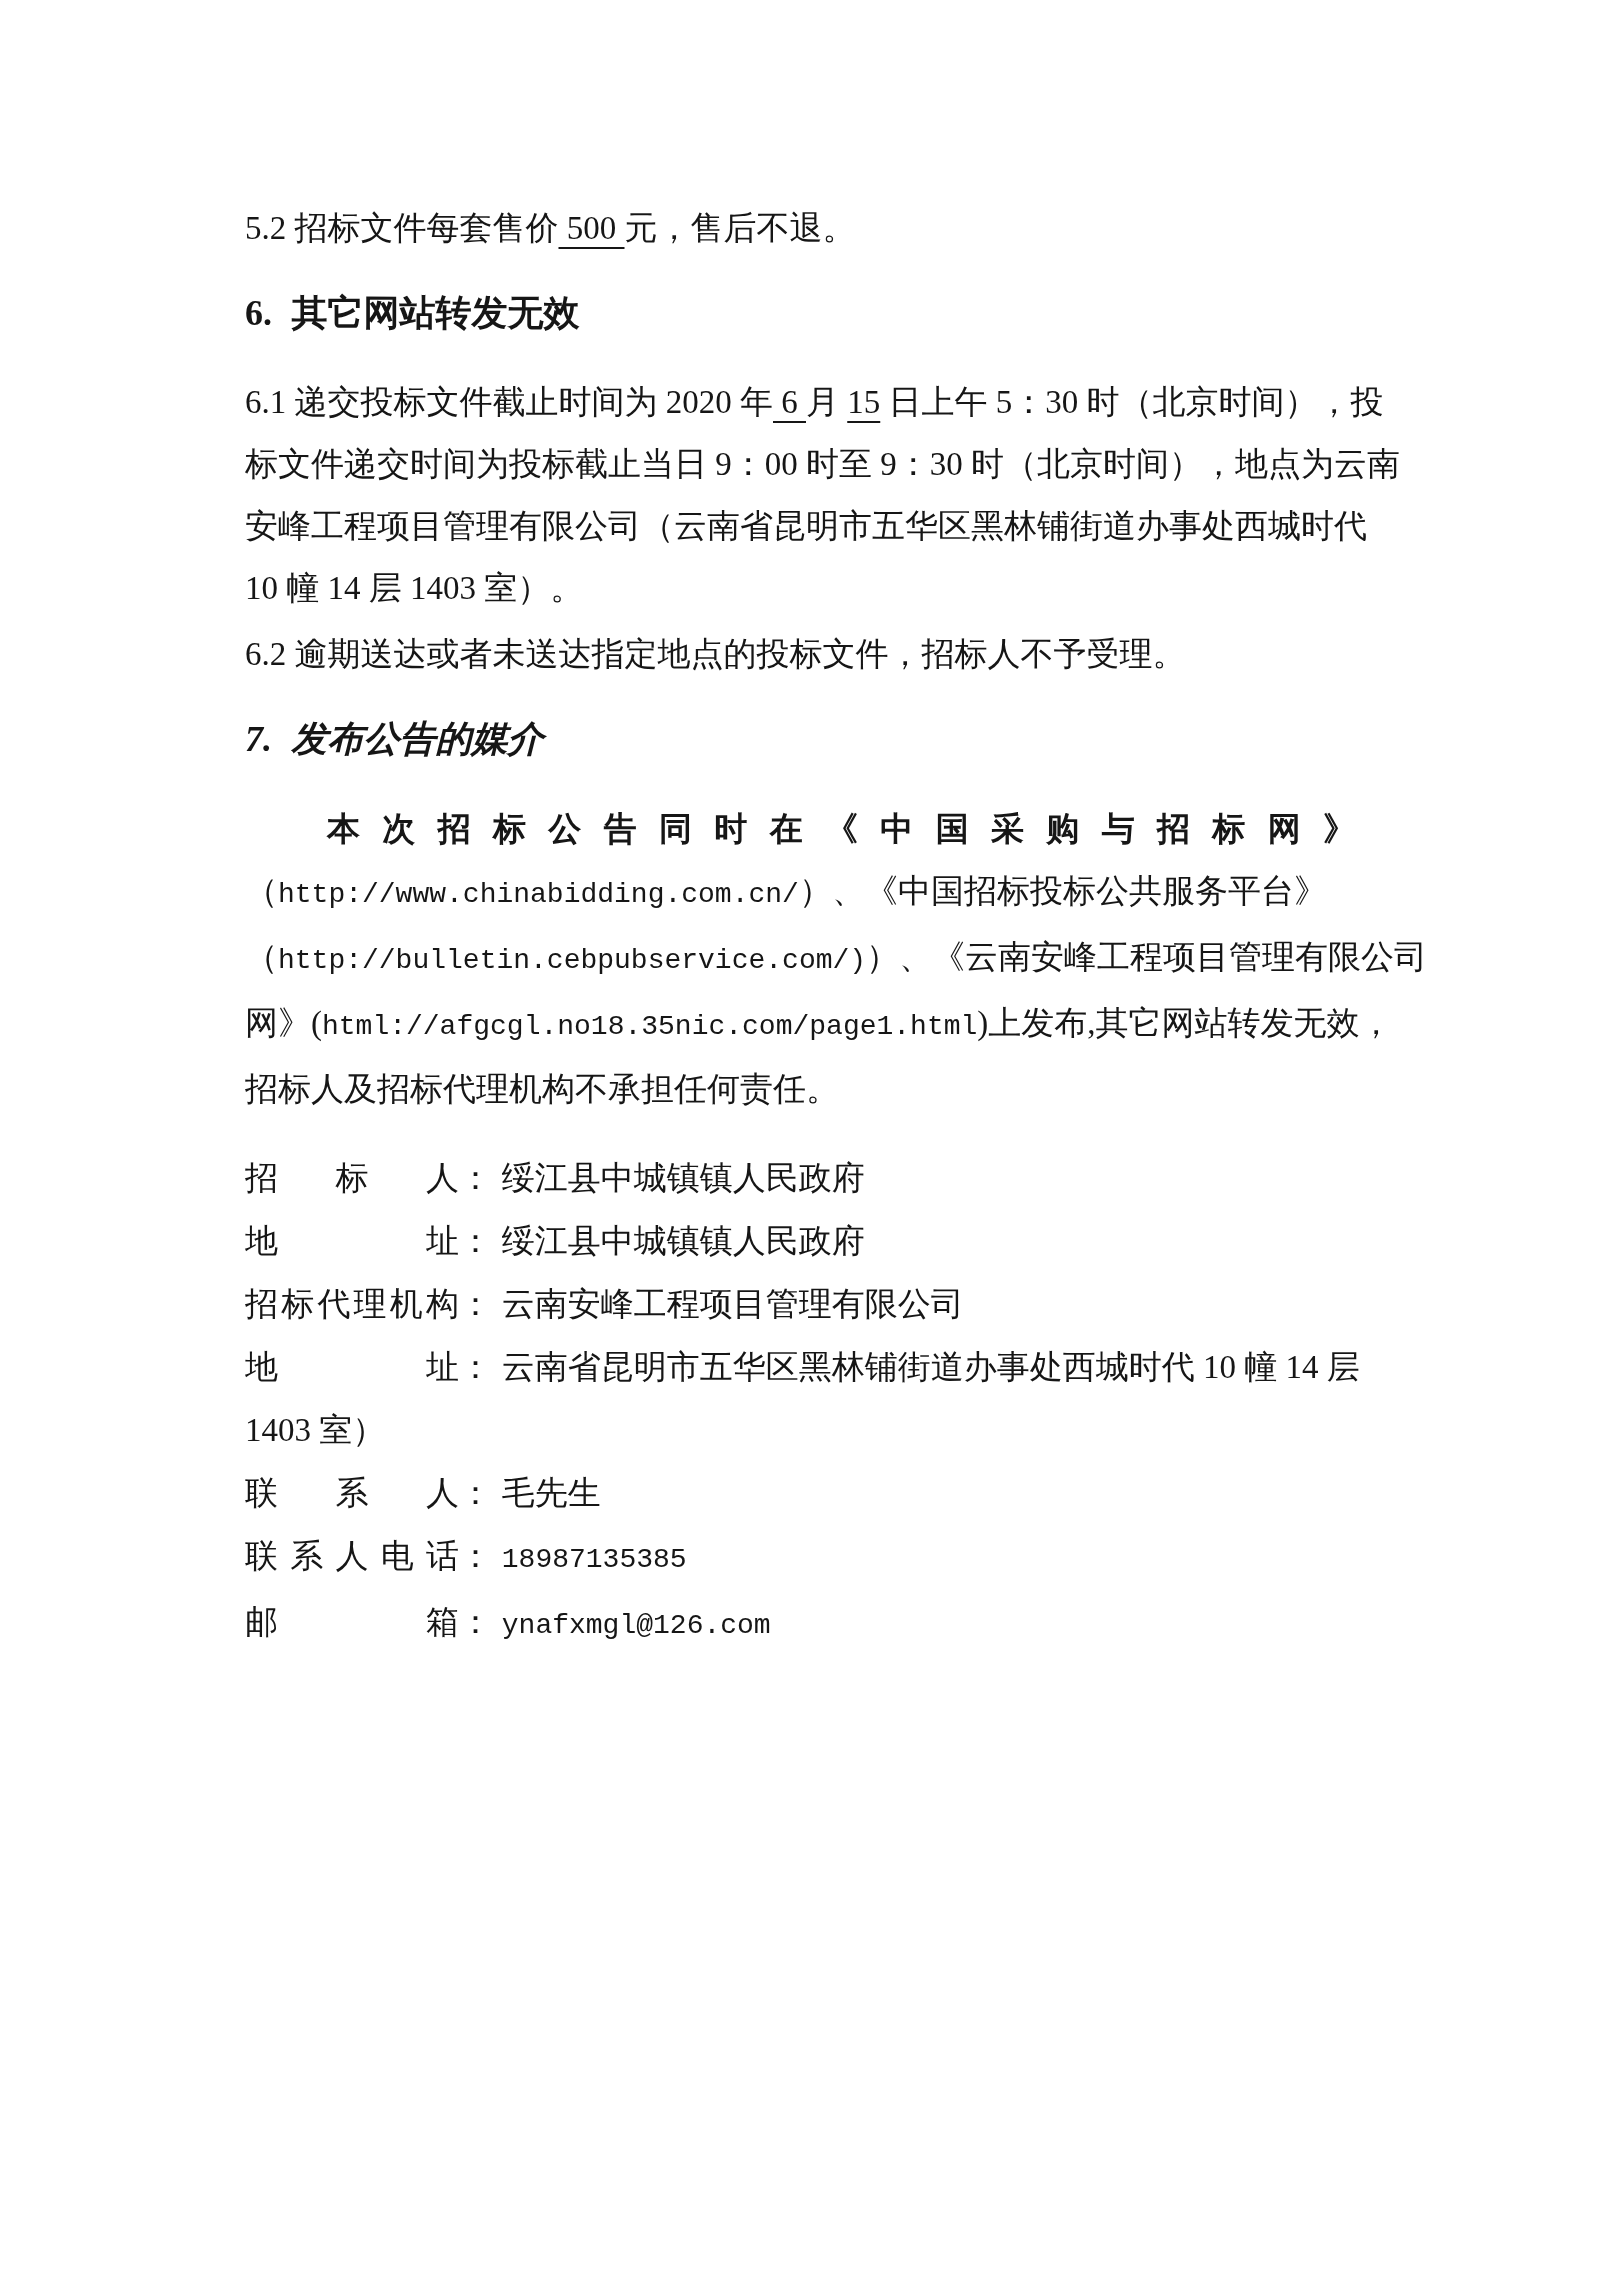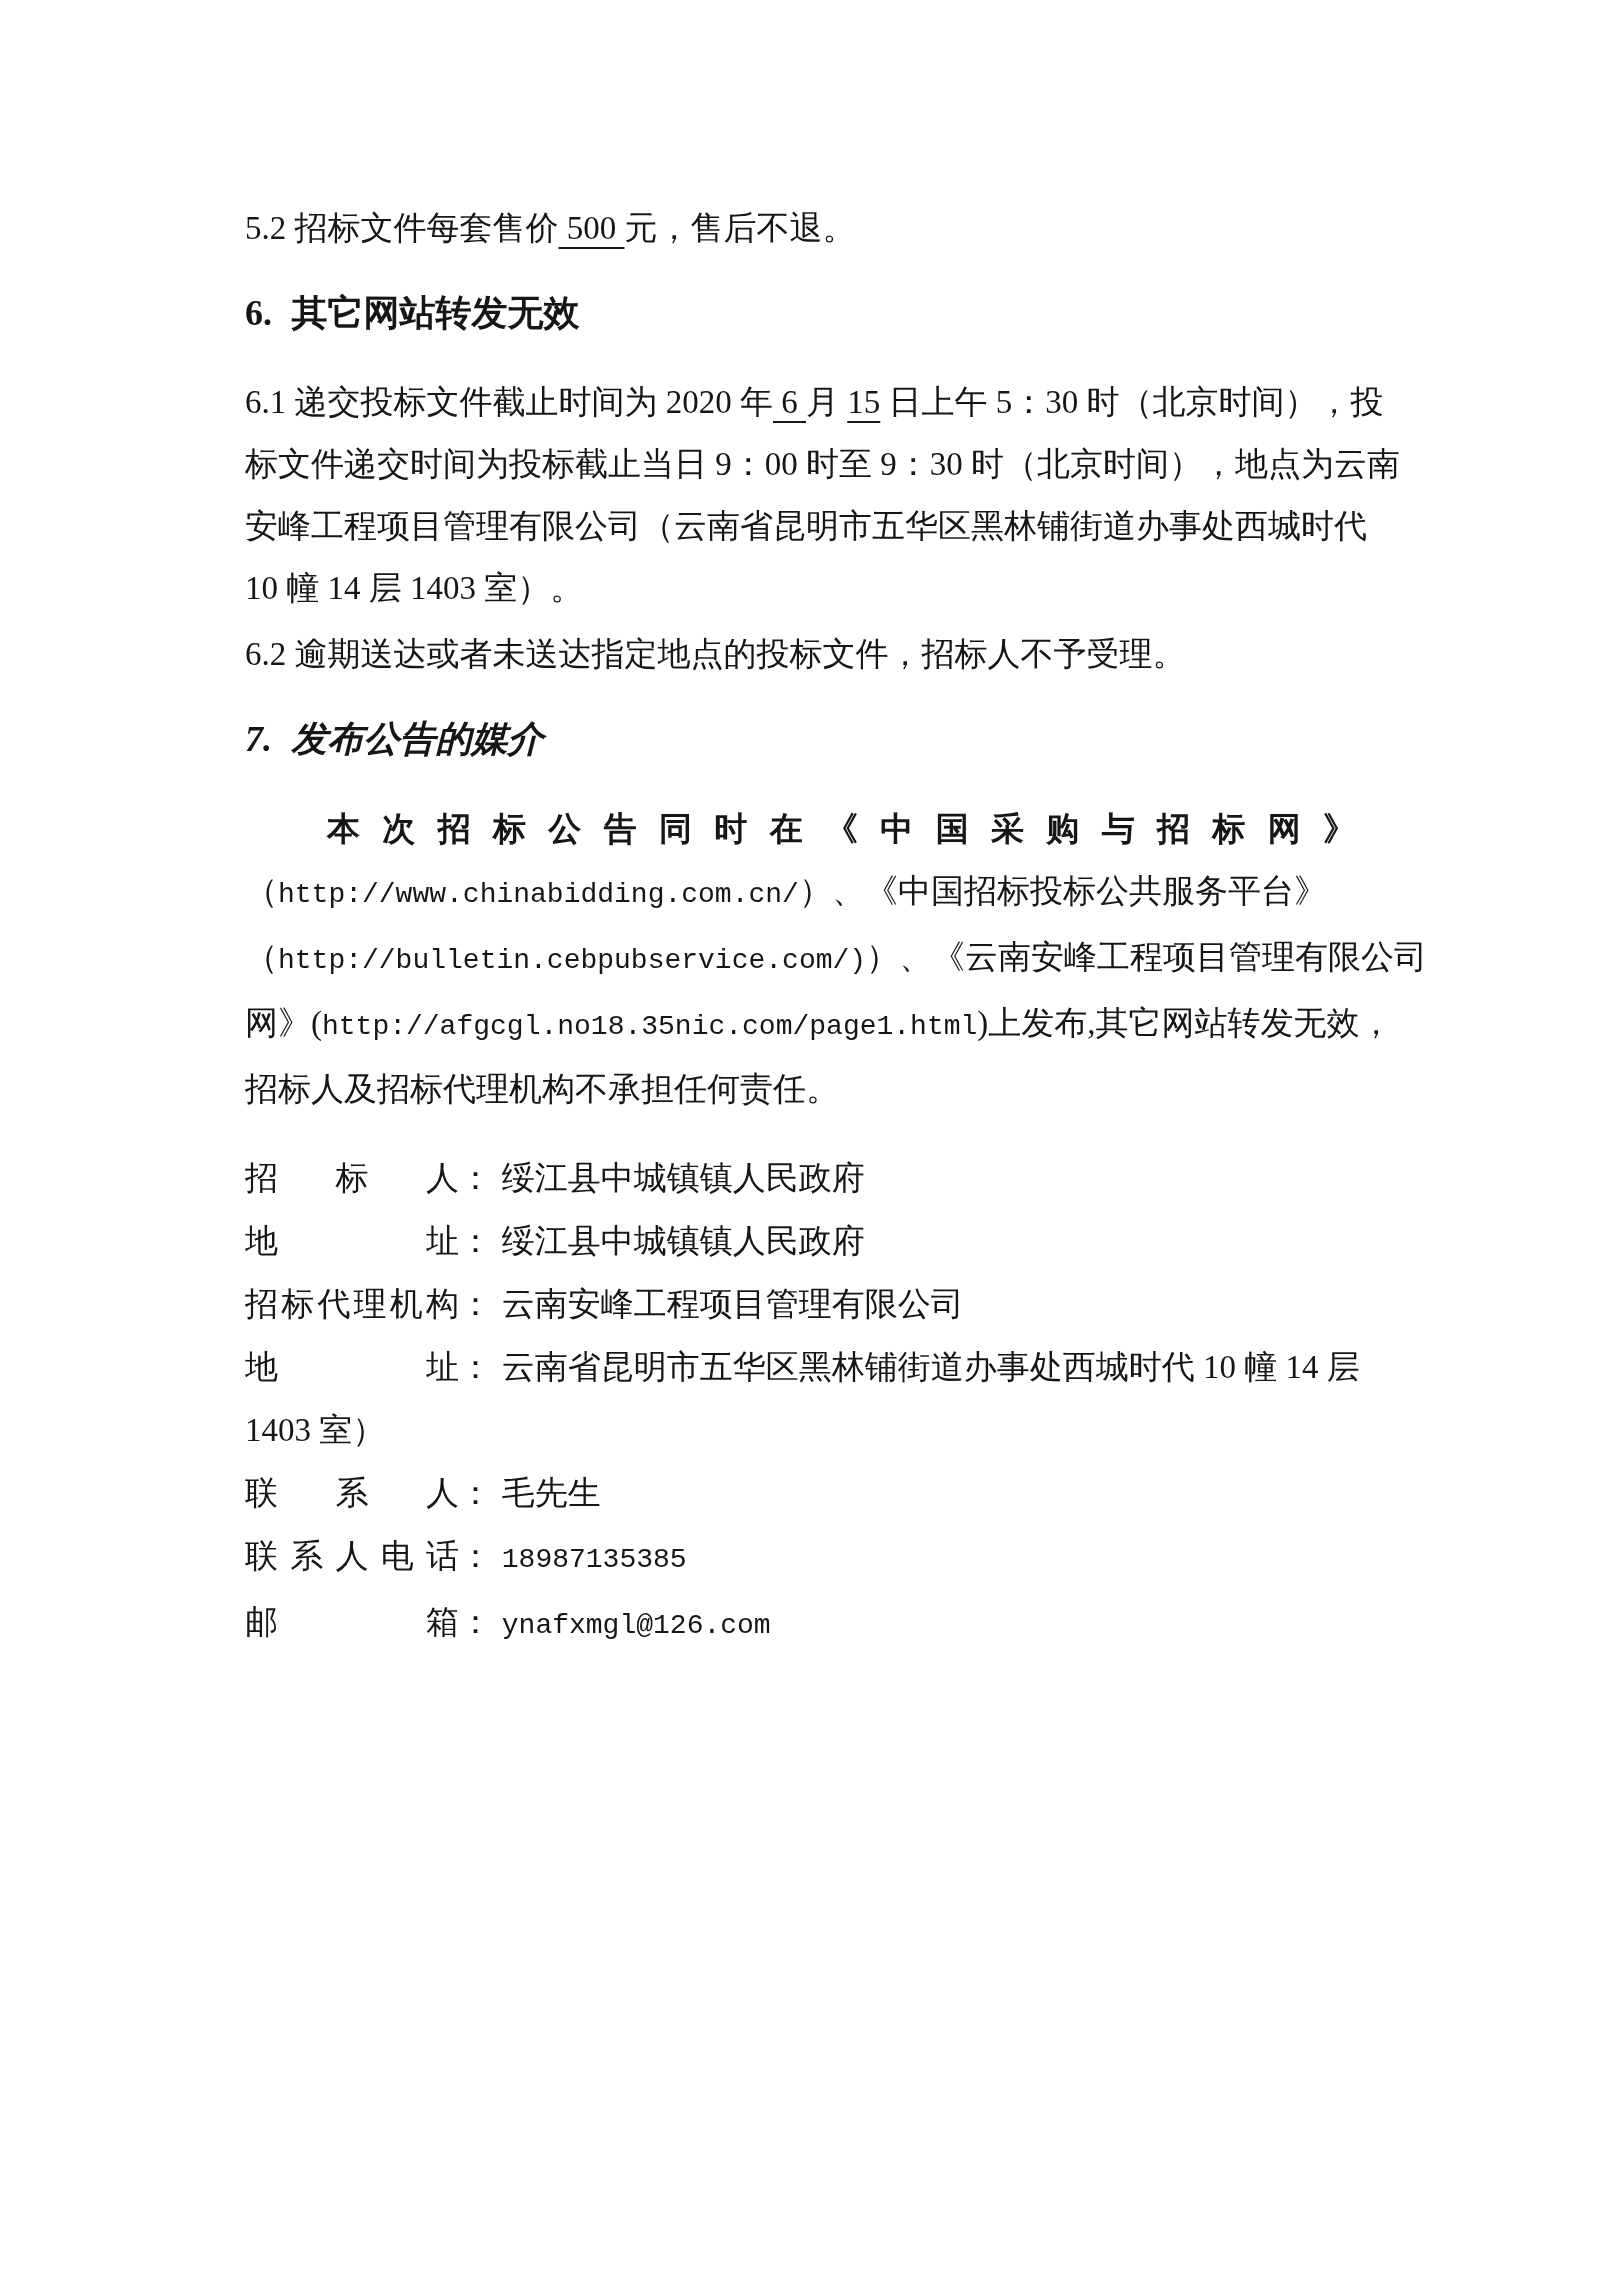--- a/index.html
+++ b/index.html
@@ -75,21 +75,21 @@
   </div>
 
   <div class="para line mt-p62">6.2 逾期送达或者未送达指定地点的投标文件，招标人不予受理。</div>
 
   <div class="heading mt-h7"><span>7.</span><span class="htitle">发布公告的媒介</span></div>
 
   <div class="para mt-p7">
     <div class="line spread">本 次 招 标 公 告 同 时 在 《 中 国 采 购 与 招 标 网 》</div>
     <div class="line"><span>（</span><span class="mono">http://www.chinabidding.com.cn/</span><span>）、《中国招标投标公共服务平台》</span></div>
     <div class="line"><span>（</span><span class="mono">http://bulletin.cebpubservice.com/)</span><span>）、《云南安峰工程项目管理有限公司</span></div>
-    <div class="line"><span>网》(</span><span class="mono">http://afgcgl.no18.35nic.com/page1.html</span><span>)上发布,其它网站转发无效，</span></div>
+    <div class="line"><span>网》(</span><span class="mono">html://afgcgl.no18.35nic.com/page1.html</span><span>)上发布,其它网站转发无效，</span></div>
     <div class="line">招标人及招标代理机构不承担任何责任。</div>
   </div>
 
 
   <div class="contacts">
     <div class="crow"><span class="clabel"><span>招</span><span>标</span><span>人</span></span><span>：</span><span class="cvalue">绥江县中城镇镇人民政府</span></div>
     <div class="crow"><span class="clabel"><span>地</span><span>址</span></span><span>：</span><span class="cvalue">绥江县中城镇镇人民政府</span></div>
     <div class="crow"><span class="clabel"><span>招</span><span>标</span><span>代</span><span>理</span><span>机</span><span>构</span></span><span>：</span><span class="cvalue">云南安峰工程项目管理有限公司</span></div>
     <div class="crow"><span class="clabel"><span>地</span><span>址</span></span><span>：</span><span class="cvalue">云南省昆明市五华区黑林铺街道办事处西城时代 10 幢 14 层</span></div>
     <div class="crow"><span>1403 室）</span></div>

